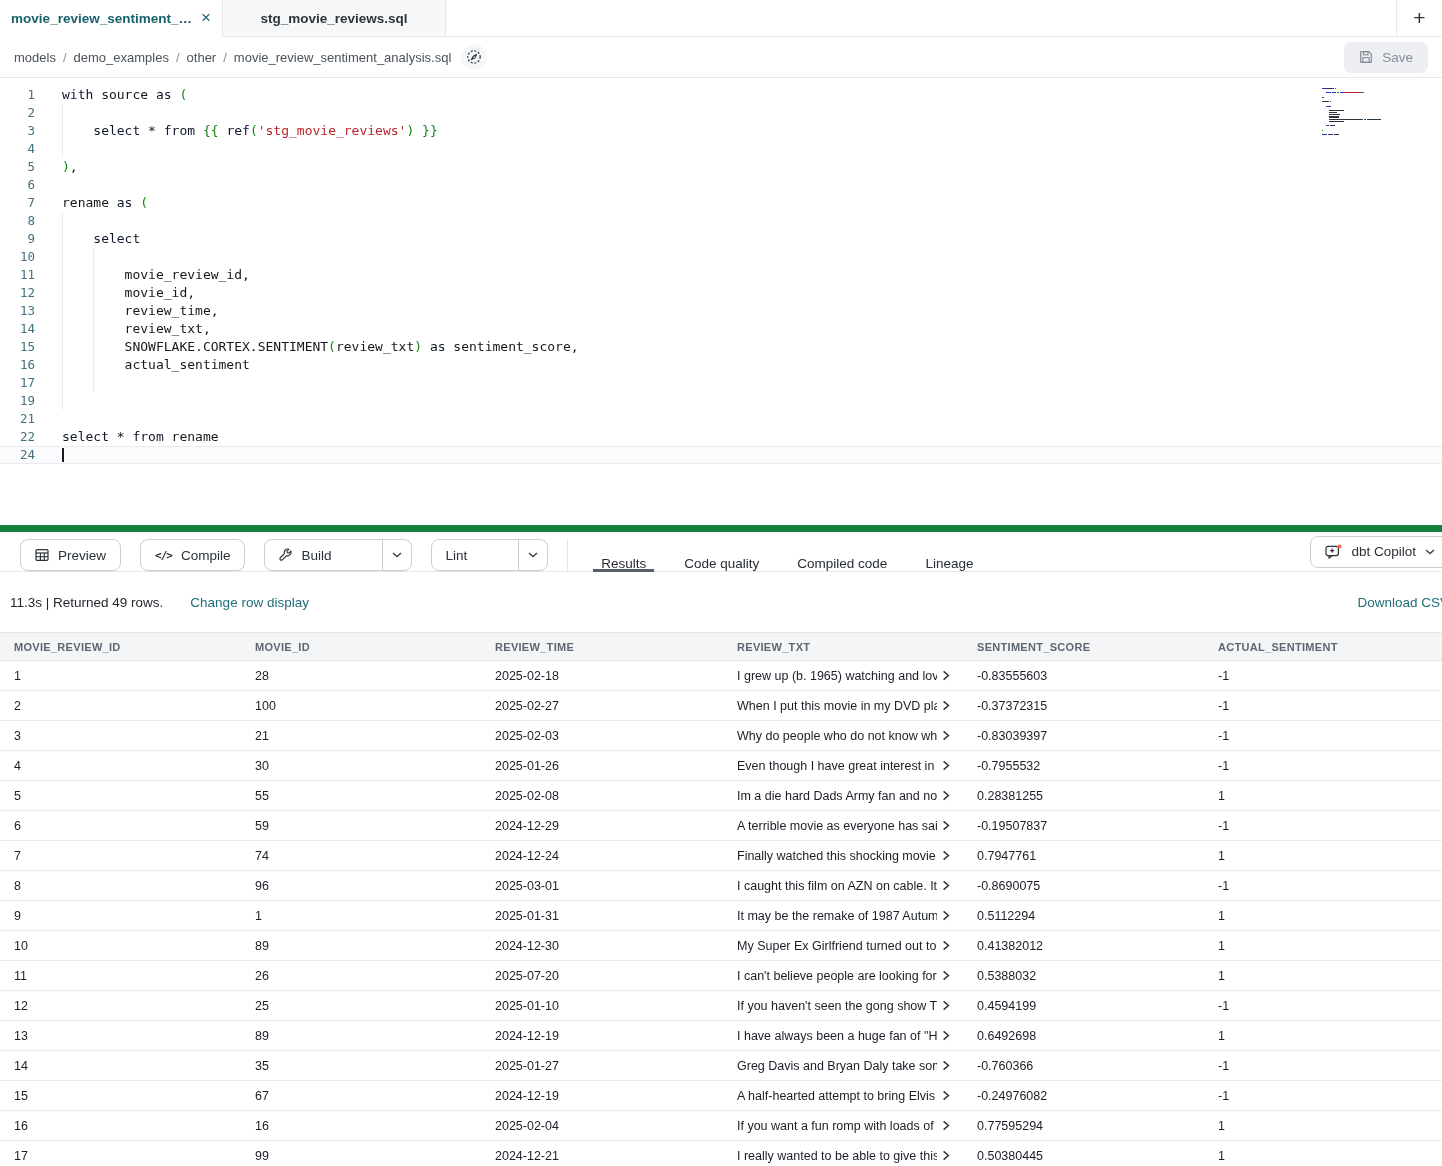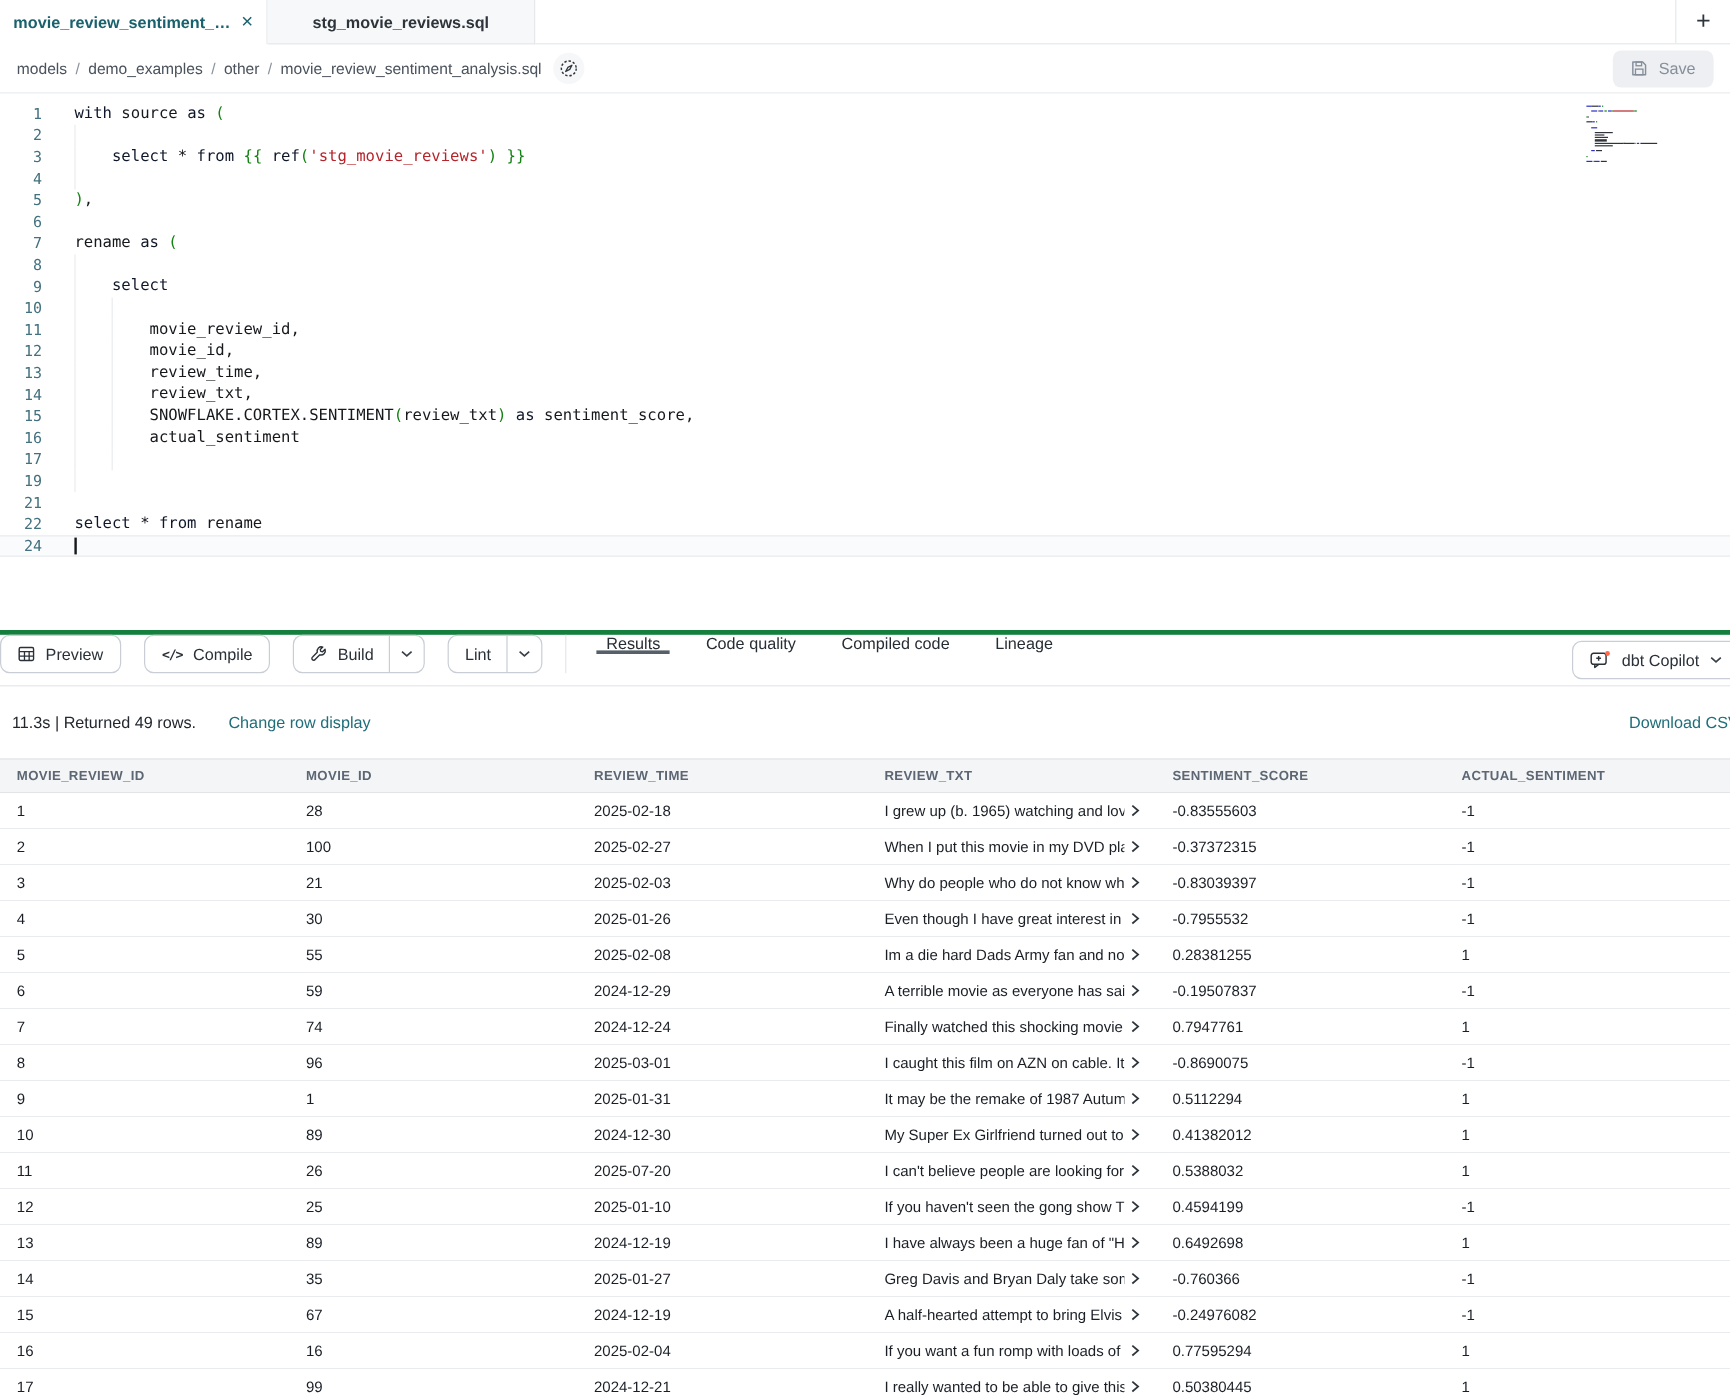--- a/index.html
+++ b/index.html
@@ -42,28 +42,28 @@
   .tok-kw { color:#0f172a; }
   .tok-id { color:#16181c; }
   .tok-br { color:#148314; }
   .tok-str { color:#b6252c; }
   .guide { position:absolute; top:0; bottom:0; width:1px; background:#e9ebee; }
   .cursor { position:absolute; left:0; top:2px; width:1.5px; height:14px; background:#15181c; }
   .minimap { position:absolute; top:10px; right:40px; width:80px; }
   .mini-line { height:1.1px; margin-bottom:1.1px; display:flex; }
   .mini-seg { height:1.1px; }
   
-  .toolbar { height:47px; display:flex; align-items:flex-start; border-top:4px solid #15803d; border-bottom:1px solid #e5e7eb; }
+  .toolbar { height:47px; display:flex; align-items:flex-end; border-top:7px solid #15803d; border-bottom:1px solid #e5e7eb; padding-left:20px; }
   .tb-left { display:flex; align-items:center; }
   .btn, .split {
     border:1px solid #c9ced6; border-radius:8px; background:#fff; color:#2a3138;
     font-size:13.5px; height:32px; cursor:pointer;
   }
   .btn { display:flex; align-items:center; gap:9px; padding:0 14px; margin-right:19px; }
-  .split { display:flex; align-items:stretch; padding:0; overflow:hidden; margin-right:19px; }
+  .split { display:flex; align-items:stretch; padding:0; overflow:hidden; margin-right:19px;gap:38px; }
   .split .main { display:flex; align-items:center; gap:9px; padding:0 13px; cursor:pointer; }
   .split .chev { width:29px; display:flex; align-items:center; justify-content:center; border-left:1px solid #c9ced6; cursor:pointer; color:#3a4049; }
   .code-glyph { font-family:"DejaVu Sans Mono", monospace; font-size:11px; font-weight:700; letter-spacing:-1px; }
   .tb-divider { width:1px; background:#e5e7eb; margin-right:14px; }
   .result-tabs { display:flex; align-items:stretch; }
   .rtab { display:flex; align-items:center; padding:0 19px; font-size:13.5px; color:#272d34; position:relative; cursor:pointer; }
   .rtab.active::after { content:""; position:absolute; left:11px; right:11px; bottom:-1px; height:3px; background:#575f68; }
   .copilot-btn { margin-left:auto; align-self:center; margin-right:-8px; display:flex; align-items:center; gap:9px; padding:0 14px; }
   
   .statusbar { height:60px; display:flex; align-items:center; padding-left:10px; font-size:13.5px; color:#23282e; }

